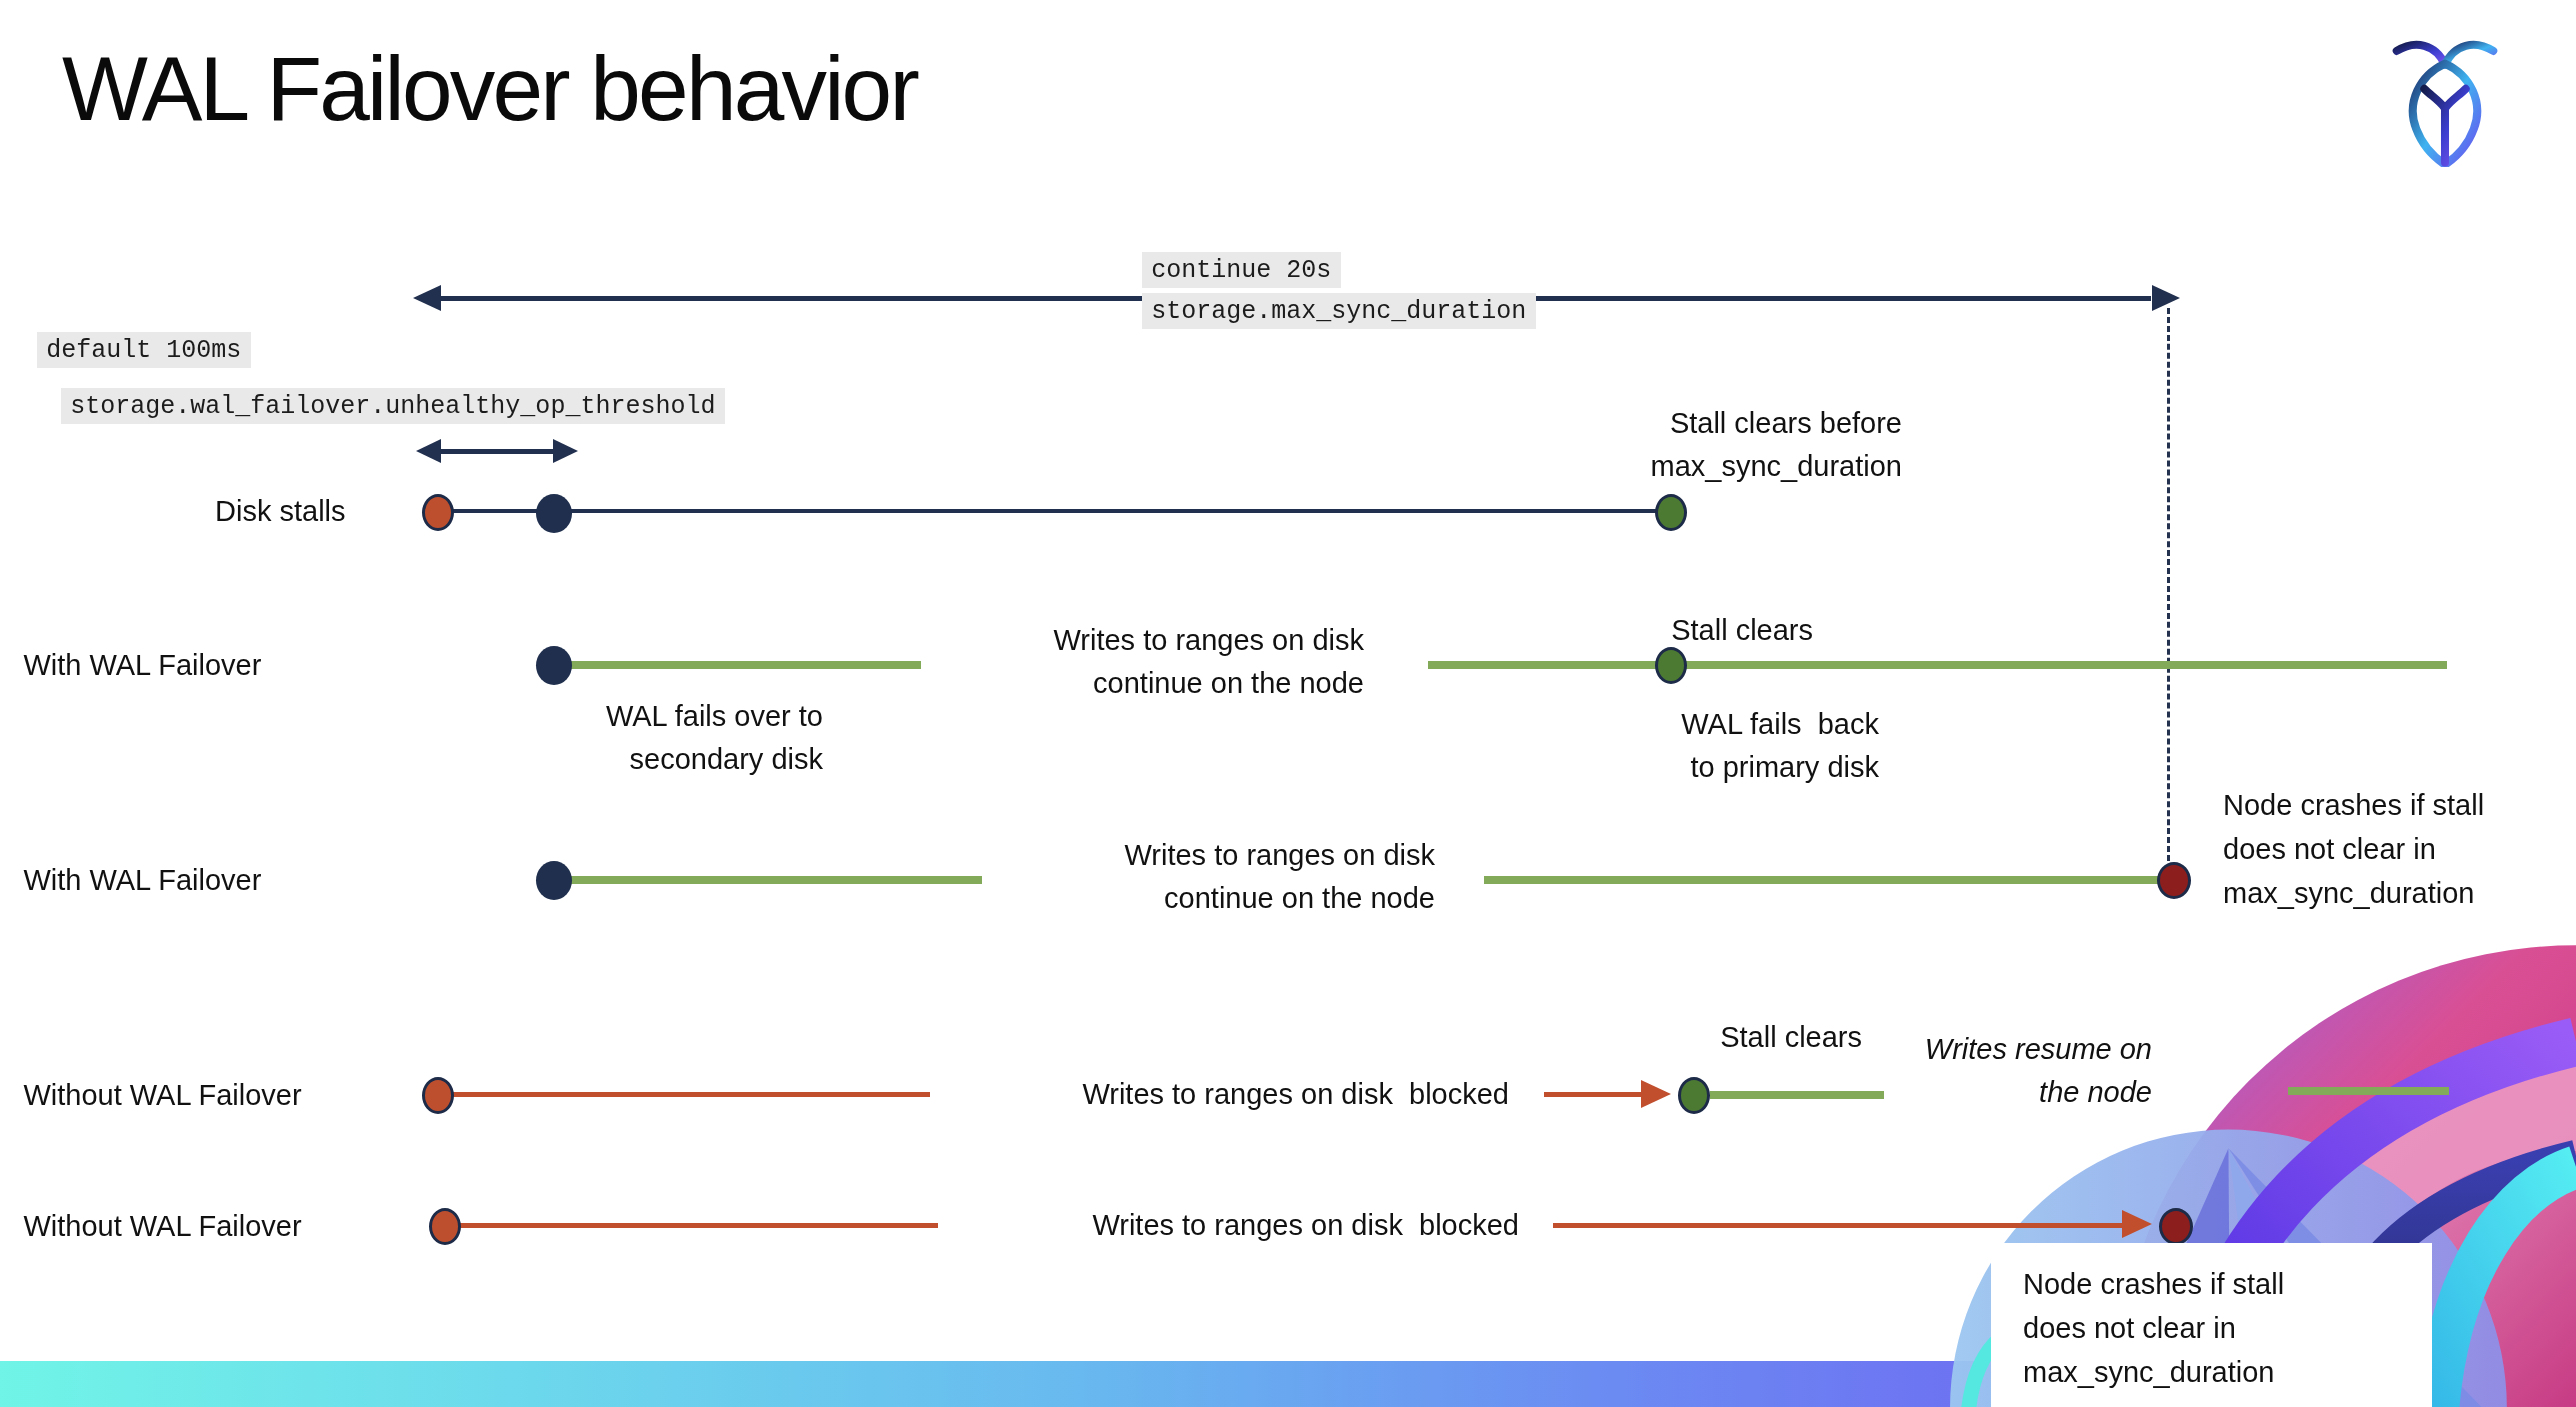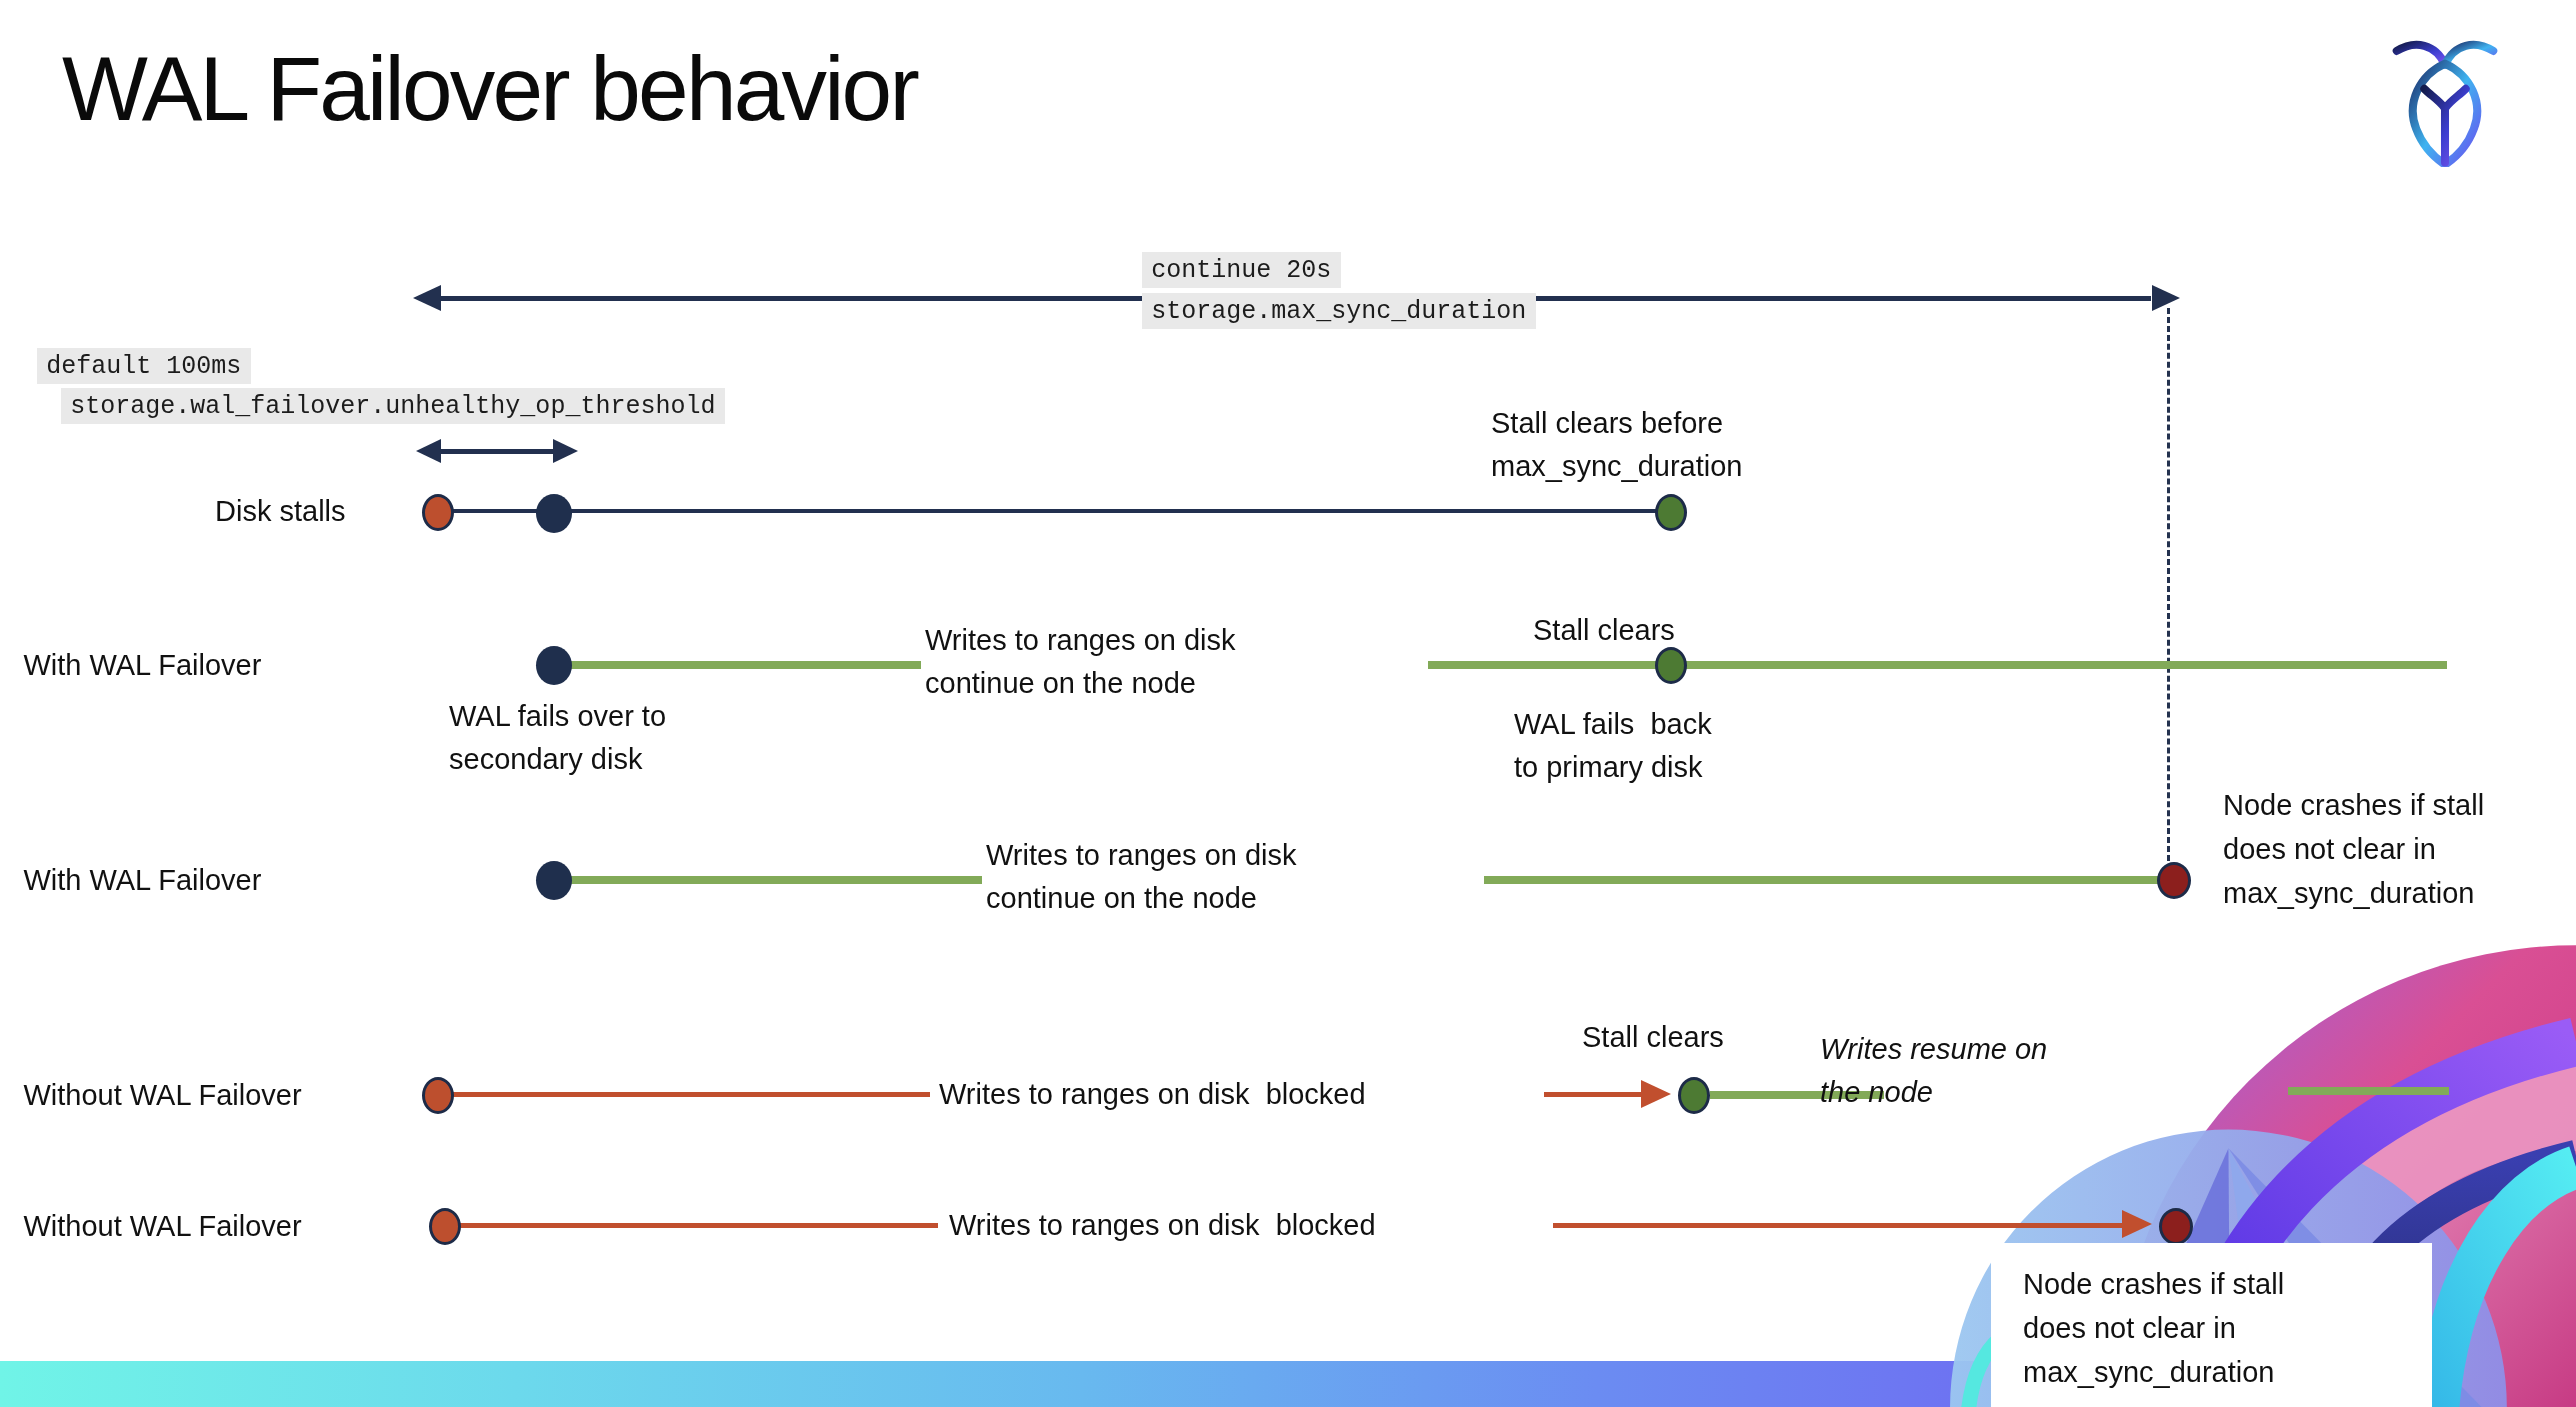--- a/index.html
+++ b/index.html
@@ -33,21 +33,21 @@
   .dot-dred  { width:34px; height:37px; background:#8c1f1d; border:3.7px solid #1d2b48; }
   .arr { width:0; height:0; z-index:3; }
   .arr-l { border-top:13px solid transparent; border-bottom:13px solid transparent; border-right:28px solid #22304f; }
   .arr-r { border-top:13px solid transparent; border-bottom:13px solid transparent; border-left:28px solid #22304f; }
   .arr-sl { border-top:12px solid transparent; border-bottom:12px solid transparent; border-right:25px solid #22304f; }
   .arr-sr { border-top:12px solid transparent; border-bottom:12px solid transparent; border-left:25px solid #22304f; }
   .arr-red { border-top:14px solid transparent; border-bottom:14px solid transparent; border-left:30px solid #c14f2e; }
   
   .lbl { font-size:29px; line-height:37px; white-space:nowrap; z-index:3; }
   .note { font-size:29px; line-height:43px; white-space:pre-wrap; z-index:5; }
-  .note-c { text-align:left; }
+  .note-c { text-align:right; }
   
   .bottom-bar {
     left:0; top:1361px; width:2576px; height:47px; z-index:1;
     background:linear-gradient(90deg,#70f4e7 0%,#6cd9ec 20%,#68b9ef 42%,#6b8cf2 62%,#6e6cf2 80%,#8a5cf4 100%);
   }
   .corner-art { right:0; bottom:0; width:654px; height:486px; z-index:2; }
   .crash-box {
     left:1991px; top:1243px; width:441px; height:165px; background:#ffffff; z-index:6;
   }
   .crash-box .note { position:absolute; left:32px; top:18.7px; line-height:44px; }
@@ -119,21 +119,21 @@
   <path d="M 50,520 C 54,488 64,462 84,445" stroke="#55e8e0" stroke-width="16" fill="none"></path>
 </svg>
 
 <div class="abs dashv" style="left:2167px; top:308px; height:553px;"></div>
 <div class="abs hline" style="left:439px; top:296px; width:1712px;"></div>
 <div class="abs arr arr-l" style="left:413px; top:285px;"></div>
 <div class="abs arr arr-r" style="left:2152px; top:285px;"></div>
 <div class="abs code" style="left:1142px; top:252px;">continue 20s</div>
 <div class="abs code" style="left:1142px; top:293px;">storage.max_sync_duration</div>
 
-<div class="abs code" style="left:37px; top:348px;">default 100ms</div>
+<div class="abs code" style="left:37px; top:332px;">default 100ms</div>
 <div class="abs code" style="left:37px; top:388px;margin-left:24px;">storage.wal_failover.unhealthy_op_threshold</div>
 <div class="abs hline" style="left:439px; top:449px; width:116px;"></div>
 <div class="abs arr arr-sl" style="left:416px; top:439px;"></div>
 <div class="abs arr arr-sr" style="left:553px; top:439px;"></div>
 
 <div class="abs lbl" style="left:215px; top:493px; width:173px; ">Disk stalls</div>
 <div class="abs hline" style="left:437px; top:509px; width:1234px; height:3.7px;"></div>
 <div class="abs dot dot-red" style="left:422px; top:494px;"></div>
 <div class="abs dot dot-navy" style="left:536px; top:494px;"></div>
 <div class="abs dot dot-green" style="left:1655px; top:494px;"></div>

